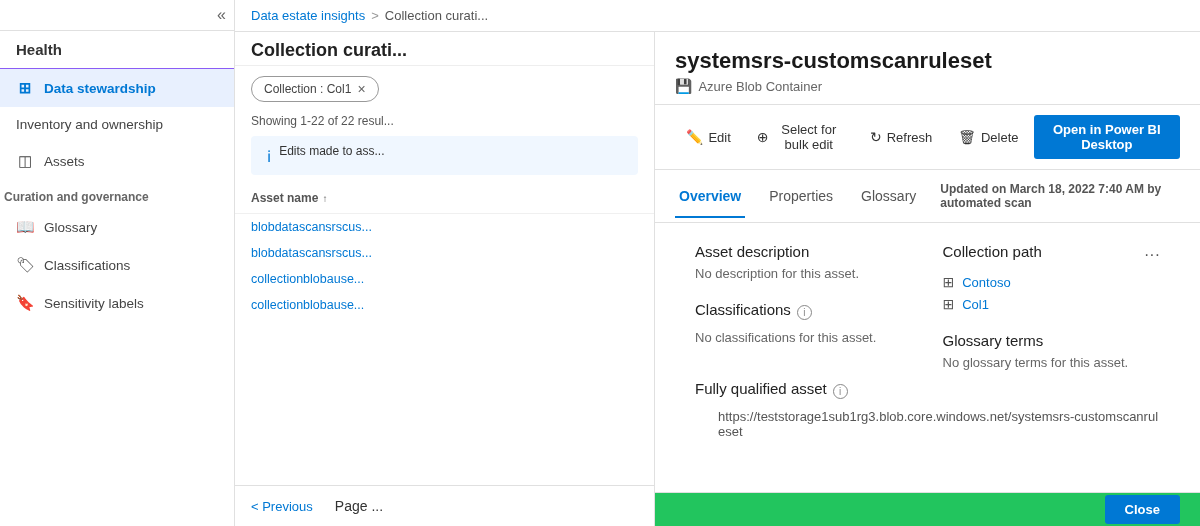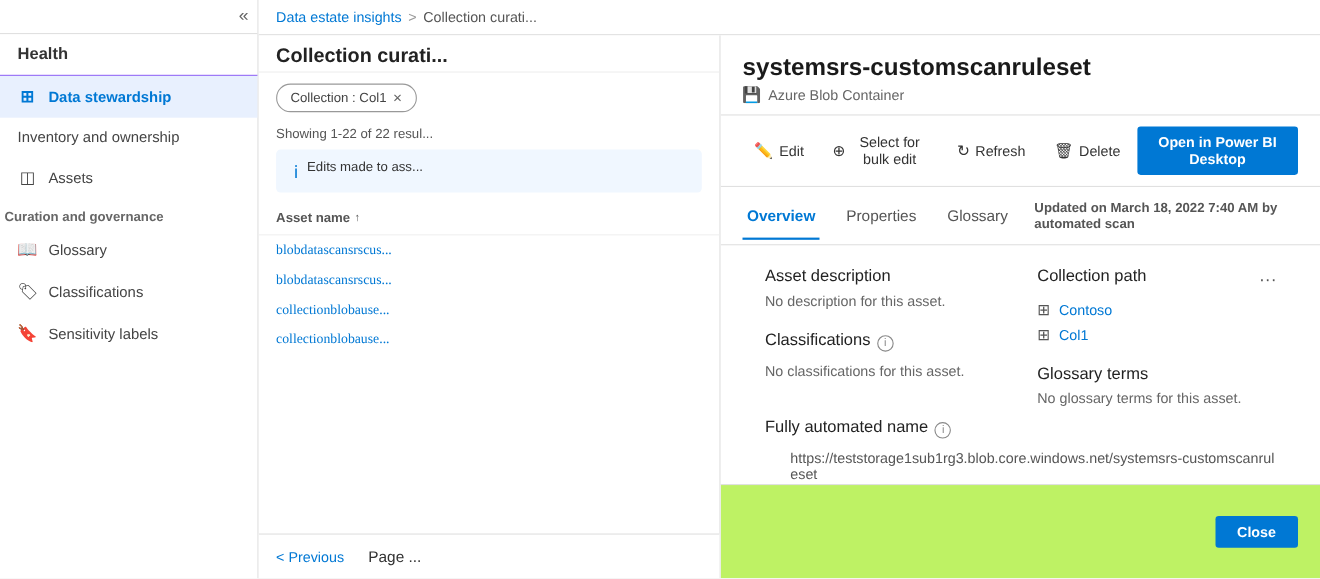--- a/index.html
+++ b/index.html
@@ -74,28 +74,28 @@
     .filter-tag { display: inline-flex; align-items: center; gap: 6px; border: 1px solid #999; border-radius: 16px; padding: 4px 12px; font-size: 12px; color: #444; cursor: pointer; }
     .filter-tag .tag-x { font-size: 14px; color: #666; }
     .results-count { padding: 2px 16px 8px; font-size: 12px; color: #555; }
     .info-bar { display: flex; align-items: flex-start; gap: 8px; padding: 8px 16px; background: #f0f7ff; border-radius: 4px; margin: 0 16px 8px; font-size: 12px; color: #333; }
     .info-bar .info-i { color: #0078d4; font-size: 16px; margin-top: 1px; }
 
     .asset-list-header { display: flex; align-items: flex-end; padding: 8px 16px; border-bottom: 1px solid #f0f0f0; }
     .asset-col-name { font-size: 12px; color: #555; font-weight: 600; flex: 1; display: flex; align-items: center; gap: 4px; }
     .sort-arrow { font-size: 10px; }
 
-    .asset-list-item { padding: 6px 16px; font-family: Liberation Serif, serif; }
+    .asset-list-item { padding: 6px 16px; }
     .asset-list-link { color: #0078d4; font-size: 12.5px; cursor: pointer; white-space: nowrap; overflow: hidden; text-overflow: ellipsis; display: block; max-width: 360px; }
     .prev-btn { display: flex; align-items: center; gap: 4px; background: none; border: none; color: #0078d4; cursor: pointer; font-size: 13px; }
 
     .close-btn { background: #0078d4; color: #fff; border: none; border-radius: 3px; padding: 7px 20px; cursor: pointer; font-size: 13px; font-weight: 600; margin-left: auto; }
 
     
-    .detail-bottom { padding: 28px 20px; border-top: 1px solid #e0e0e0; background: #bef264; display: flex; }
+    .detail-bottom { padding: 2px 20px; border-top: 1px solid #e0e0e0; background: #22c55e; display: flex; }
     
     
     .middle-content { display: flex; flex: 1; overflow: hidden; }
   </style>
 </head>
 <body>
 
 <div class="sidebar">
   <div class="sidebar-collapse">
     <button class="sidebar-collapse-btn">«</button>
@@ -260,21 +260,21 @@
 
             <div class="content-section" style="margin-top:20px;">
               <div class="section-title">Glossary terms</div>
               <div class="section-value">No glossary terms for this asset.</div>
             </div>
           </div>
         </div>
 
         <div class="fqn-section">
           <div class="section-title-row">
-            <span class="section-title">Fully automated name</span>
+            <span class="section-title">Fully qualified asset</span>
             <span class="info-icon">i</span>
           </div>
           <div class="fqn-value">https://teststorage1sub1rg3.blob.core.windows.net/systemsrs-customscanruleset</div>
         </div>
       </div>
 
       <div class="detail-bottom">
         <button class="close-btn">Close</button>
       </div>
     </div>

